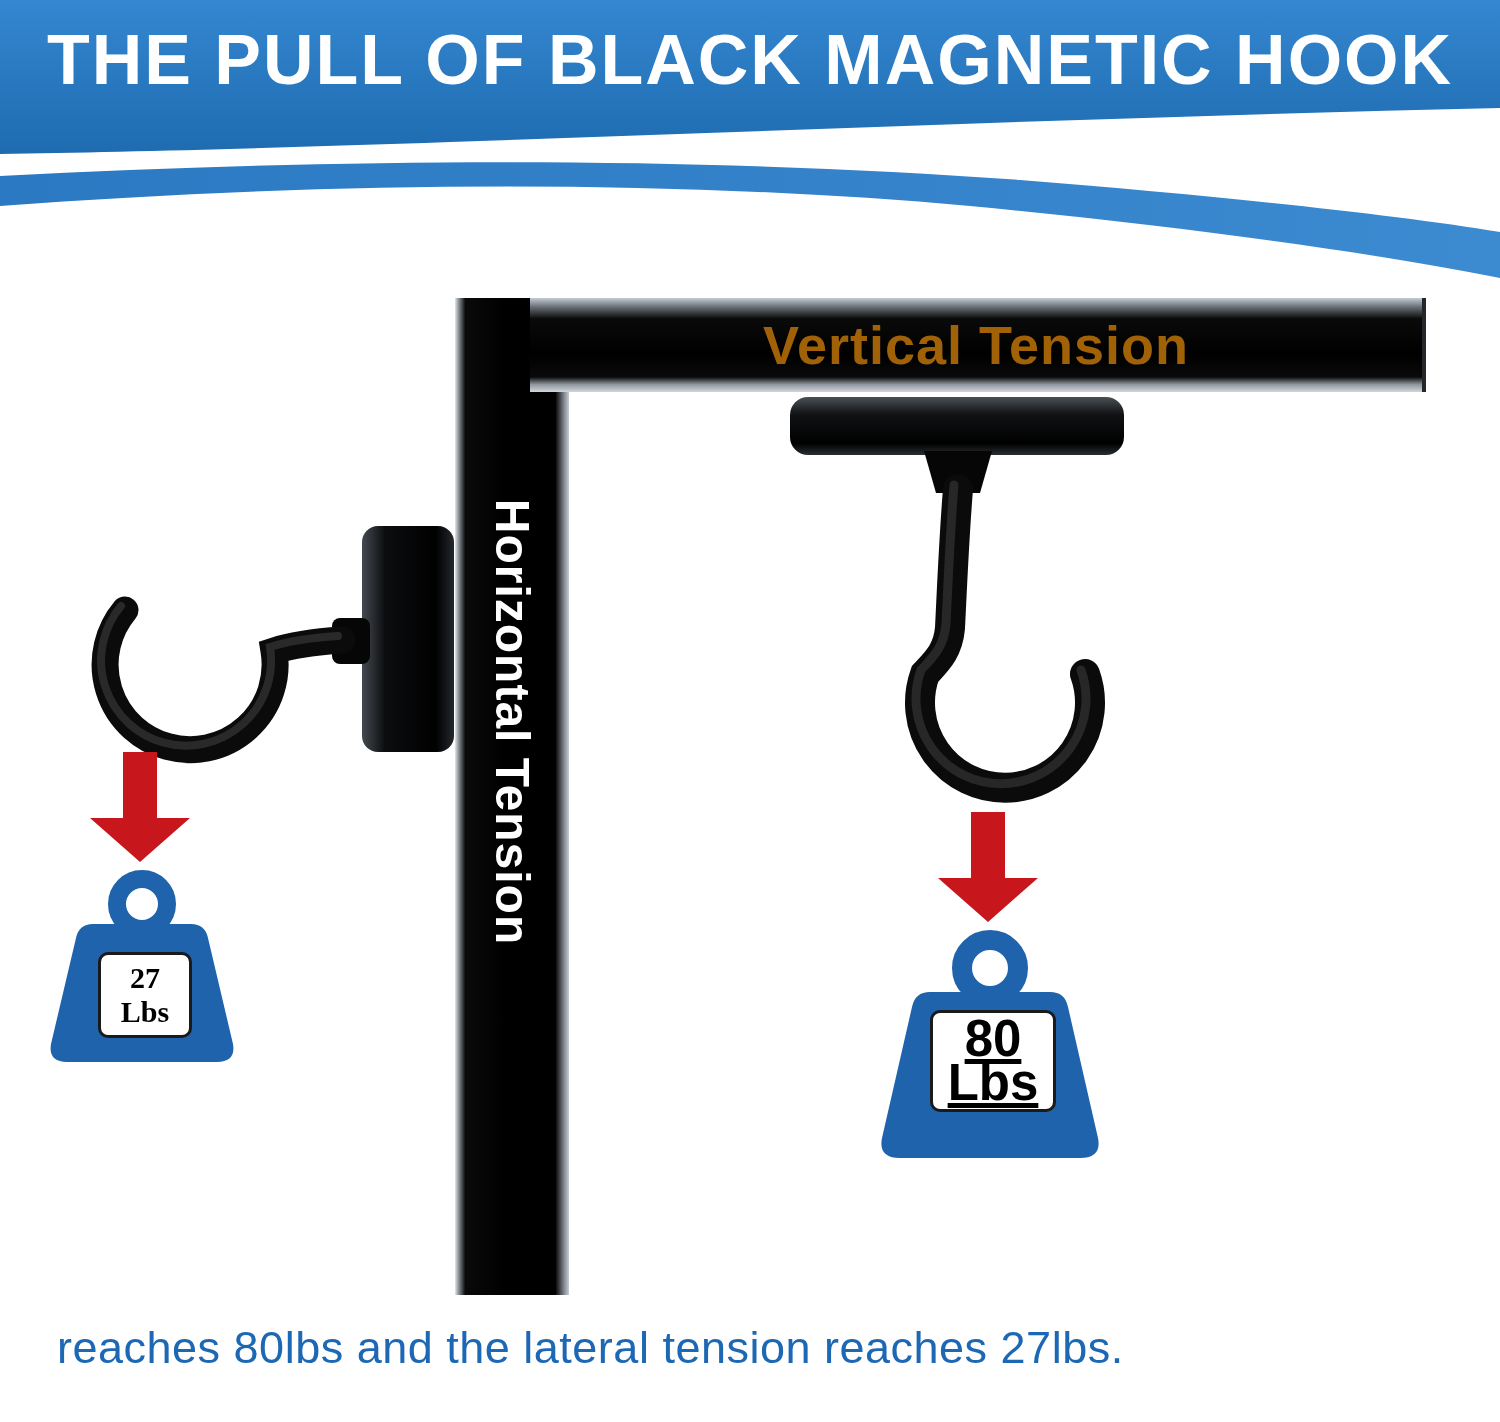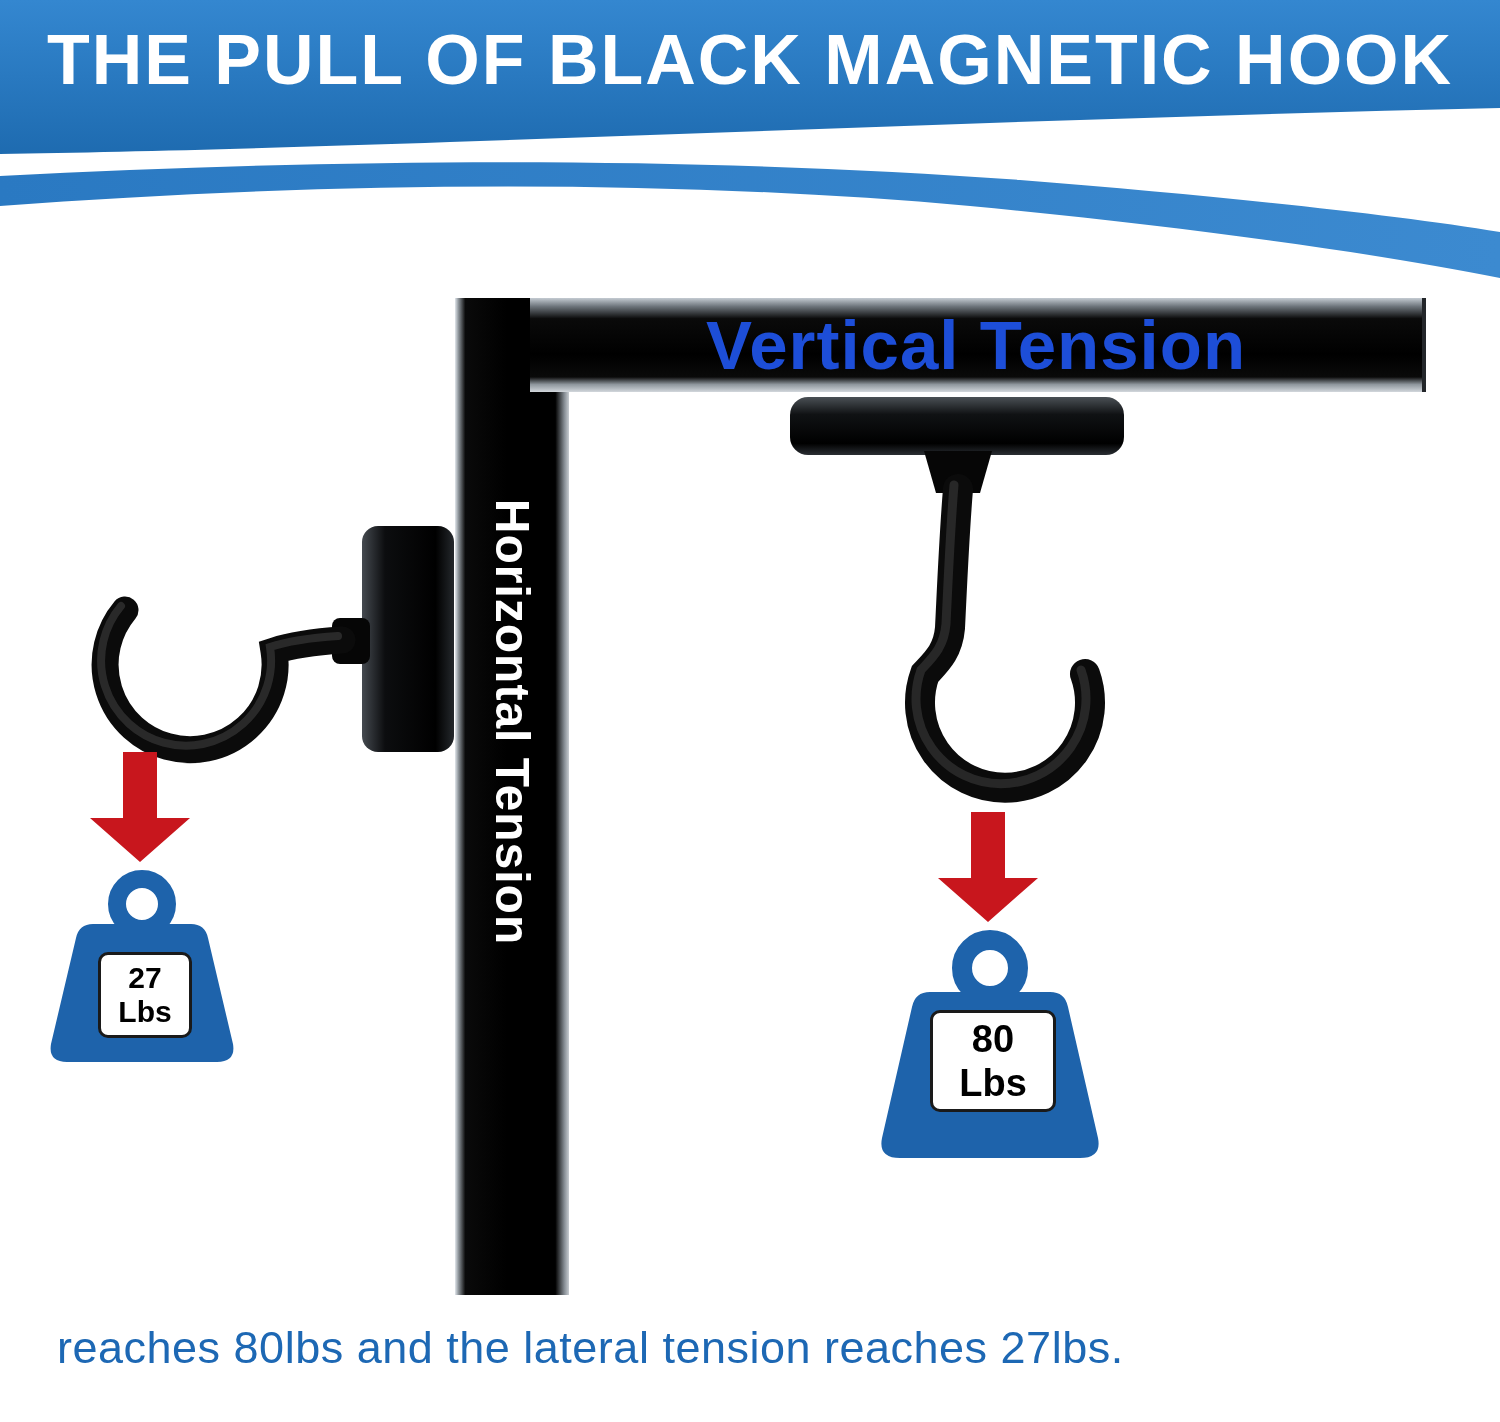--- a/index.html
+++ b/index.html
@@ -24,43 +24,43 @@
     background:linear-gradient(90deg,#e2e7ec 0%,#8f969c 3%,#0a0a0a 9%,#000 45%,#000 88%,#878e95 96%,#c7ccd1 100%);
   }
   .ceiling-bar {
     left:530px; top:298px; width:892px; height:94px; z-index:4;
     background:linear-gradient(180deg,#c4cbd2 0%,#6d747b 9%,#0a0a0a 22%,#000 60%,#0a0a0a 84%,#8f969d 92%,#d2d7dc 100%);
     border-right:4px solid #23262a;
   }
   .vertical-tension-label {
     left:976px; top:345px; z-index:5;
     transform:translate(-50%,-50%);
-    color:#1d4ed8; font-weight:bold; font-size:69px; white-space:nowrap; letter-spacing:1px;
+    color:#a16207; font-weight:bold; font-size:54px; white-space:nowrap; letter-spacing:1px;
   }
   .horizontal-tension-label {
     left:512px; top:722px; z-index:5;
     transform:translate(-50%,-50%) rotate(90deg);
     color:#ffffff; font-weight:bold; font-size:48px; white-space:nowrap; letter-spacing:1px;
   }
 
   
   .hook-left-svg  { left:40px;  top:490px; z-index:6; }
   .hook-right-svg { left:770px; top:393px; z-index:6; }
   .arrow-left-svg  { left:90px;  top:752px; z-index:6; }
   .arrow-right-svg { left:938px; top:812px; z-index:6; }
   .weight-left-svg  { left:45px;  top:868px; z-index:6; }
   .weight-right-svg { left:872px; top:928px; z-index:6; }
 
   .weight-label {
     z-index:7; background:#ffffff; border:3px solid #1a1a1a; border-radius:10px;
     display:flex; flex-direction:column; align-items:center; justify-content:center;
     color:#000; font-weight:bold; text-align:center;
   }
-  .weight-label-left  { left:98px;  top:952px;  width:88px;  height:80px; font-size:30px; line-height:34px; }
-  .weight-label-right { left:930px; top:1010px; width:120px; height:96px; font-size:38px; line-height:44px; }
+  .weight-label-left  { left:98px;  top:952px;  width:88px;  height:80px; font-size:30px; line-height:34px;font-family:Liberation Serif, serif; }
+  .weight-label-right { left:930px; top:1010px; width:120px; height:96px; font-size:51px; line-height:44px;text-decoration:underline; }
 
   
   .caption {
     left:57px; top:1318px; width:1400px; z-index:2;
     color:#1d68b4; font-size:45px; line-height:1.33; letter-spacing:0.5px;
   }
 </style>
 </head>
 <body>
 

